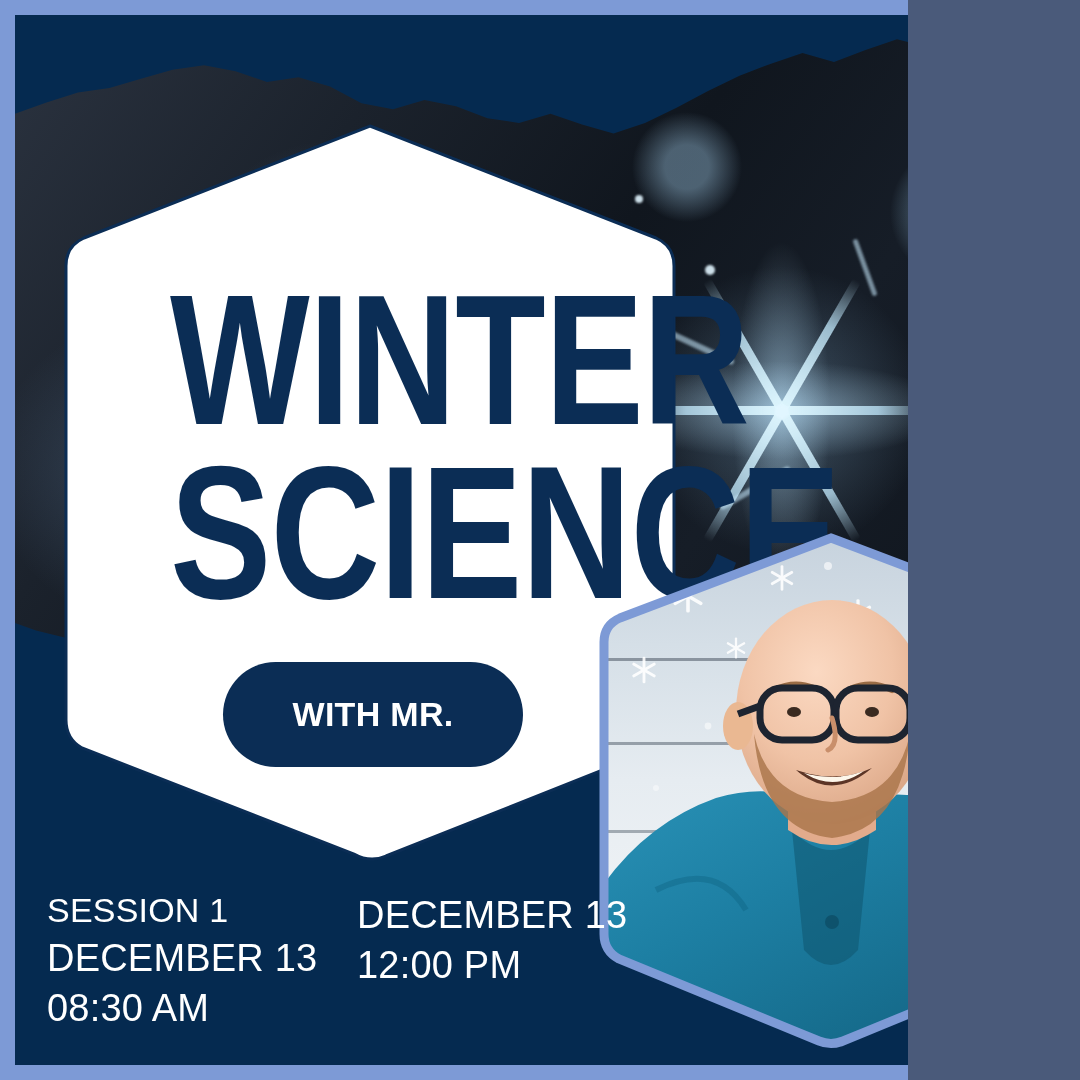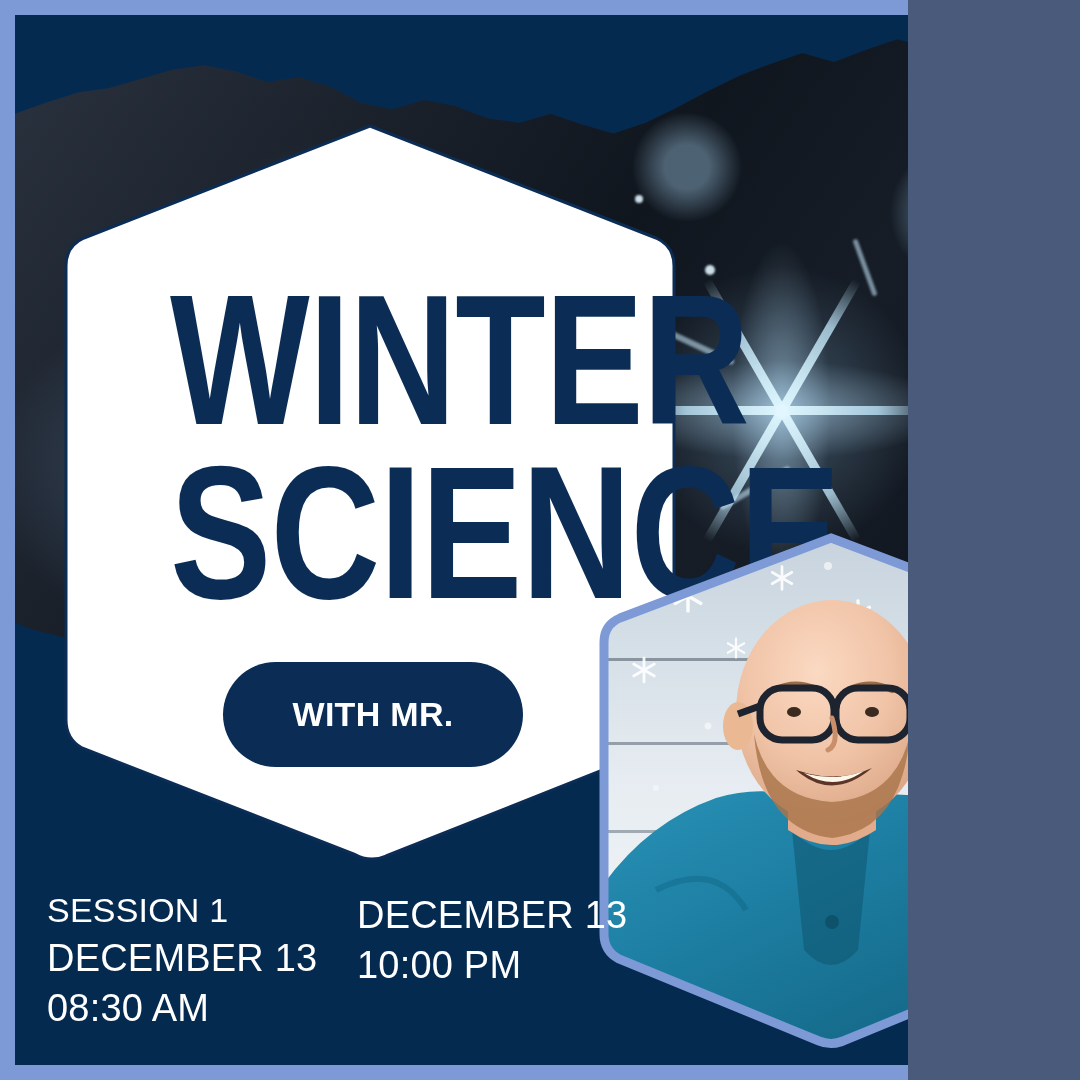--- a/index.html
+++ b/index.html
@@ -347,19 +347,19 @@
     <div class="sessions">
 
       <div class="session-col">
         <div class="session-title">SESSION 1</div>
         <div class="session-date">DECEMBER 13</div>
         <div class="session-time">08:30 AM</div>
       </div>
 
       <div class="session-col">
         <div class="session-date">DECEMBER 13</div>
-        <div class="session-time">10:00 PM</div>
+        <div class="session-time">12:00 PM</div>
       </div>
 
     </div>
 
   </div>
 </div>
 
 </body></html>

